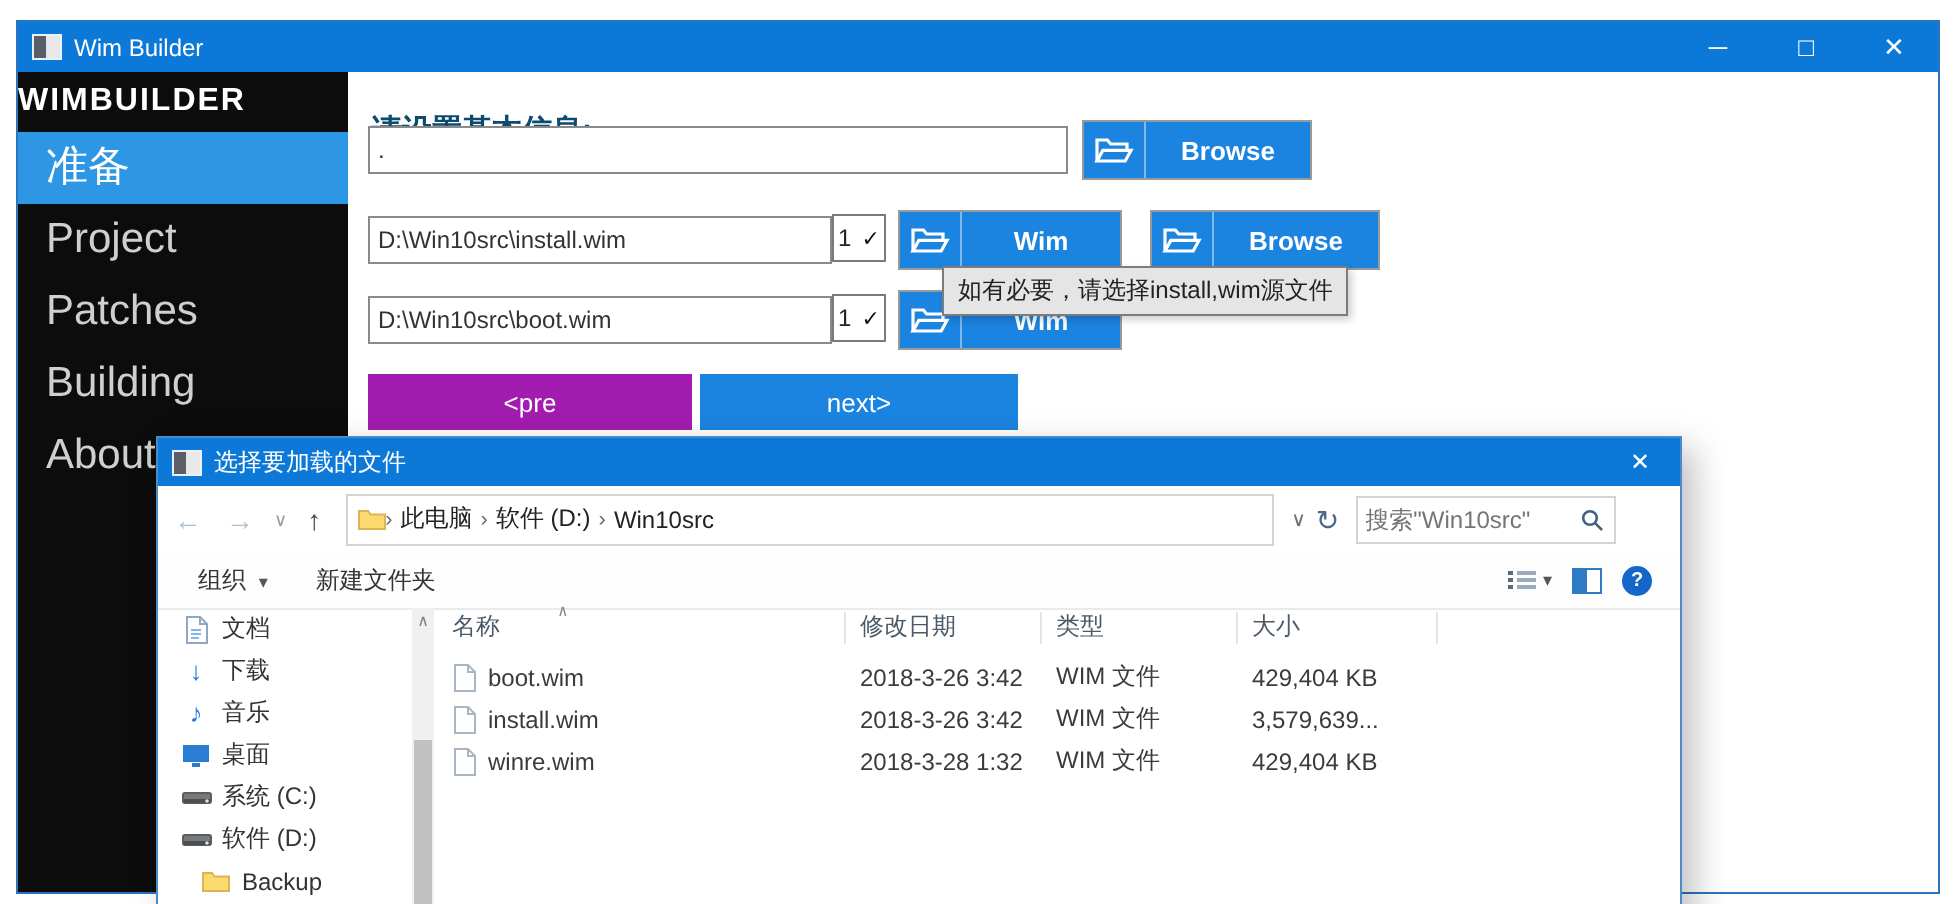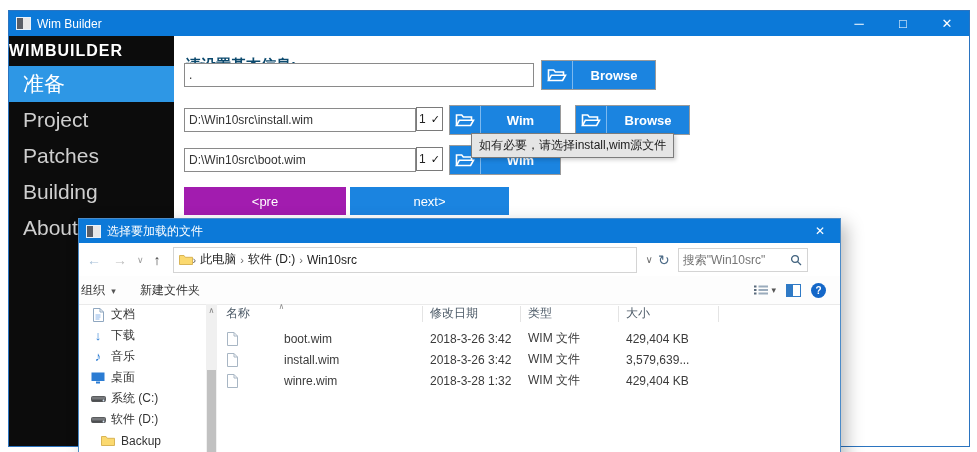--- a/index.html
+++ b/index.html
@@ -62,21 +62,21 @@
   #addr-box .sep{color:#666;font-size:11px;}
   #addr-chev{color:#6d6d6d;font-size:10px;margin:0 5px 0 9px;cursor:pointer;}
   #nav-refresh{color:#4c6a86;font-size:14px;margin-right:8px;cursor:pointer;}
   #search-box{width:130px;height:24px;border:1px solid #d4d4d4;display:flex;align-items:center;
       box-sizing:border-box;background:#fff;}
   #search-box input{flex:1;border:none;outline:none;font-size:12px;color:#555;padding:0 4px;
       font-family:"Liberation Sans",sans-serif;width:100px;background:transparent;}
   #search-box .mag{margin-right:5px;display:flex;}
   #dlg-toolbar{position:absolute;left:0;top:57px;right:0;height:28px;display:flex;align-items:center;
       font-size:12px;color:#333;border-bottom:1px solid #eaeaea;background:#fdfdfd;}
-  #organize{margin-left:2px;cursor:pointer;}
+  #organize{margin-left:20px;cursor:pointer;}
   #organize .dd{font-size:9px;color:#555;margin-left:3px;}
   #newfolder{margin-left:24px;cursor:pointer;}
   #tb-right{margin-left:auto;display:flex;align-items:center;margin-right:14px;}
   #view-icon{display:flex;align-items:center;cursor:pointer;}
   #view-icon .dd{font-size:9px;color:#555;margin:0 10px 0 3px;}
   #pane-icon{width:13px;height:11px;border:1px solid #2f7ac6;
       background:linear-gradient(90deg,#2f7ac6 50%,#fff 50%);margin-right:10px;cursor:pointer;}
   #help-icon{width:15px;height:15px;border-radius:50%;background:#1467c8;color:#fff;font-size:10px;
       font-weight:bold;display:flex;align-items:center;justify-content:center;cursor:pointer;}
   #dlg-main{position:absolute;left:0;top:85px;right:0;bottom:0;}
@@ -95,21 +95,21 @@
   #flist{position:absolute;left:140px;top:0;right:0;bottom:0;font-size:12px;}
   #fl-header{display:flex;height:20px;align-items:center;color:#4c5a67;position:relative;}
   .hcell{height:16px;line-height:16px;padding-left:7px;border-right:1px solid #e4e4e4;cursor:pointer;box-sizing:border-box;font-family:Liberation Mono, monospace;}
   .hc-name{width:204px;position:relative;}
   .hc-date{width:98px;}
   .hc-type{width:98px;}
   .hc-size{width:100px;}
   .sort-mark{position:absolute;left:60px;top:-7px;font-size:8px;color:#888;}
   .frow{display:flex;height:21px;align-items:center;color:#3b3b3b;cursor:pointer;}
   .fcell{padding-left:7px;box-sizing:border-box;white-space:nowrap;overflow:hidden;}
-  .fc-name{width:204px;display:flex;align-items:center;gap:40px;}
+  .fc-name{width:204px;display:flex;align-items:center;}
   .fc-name svg{margin:0 6px 0 1px;flex:none;}
   .fc-date{width:98px;}
   .fc-type{width:98px;}
   .fc-size{width:100px;}
 </style>
 </head>
 <body>
 
 <div id="mw">
   <div id="mw-titlebar">

